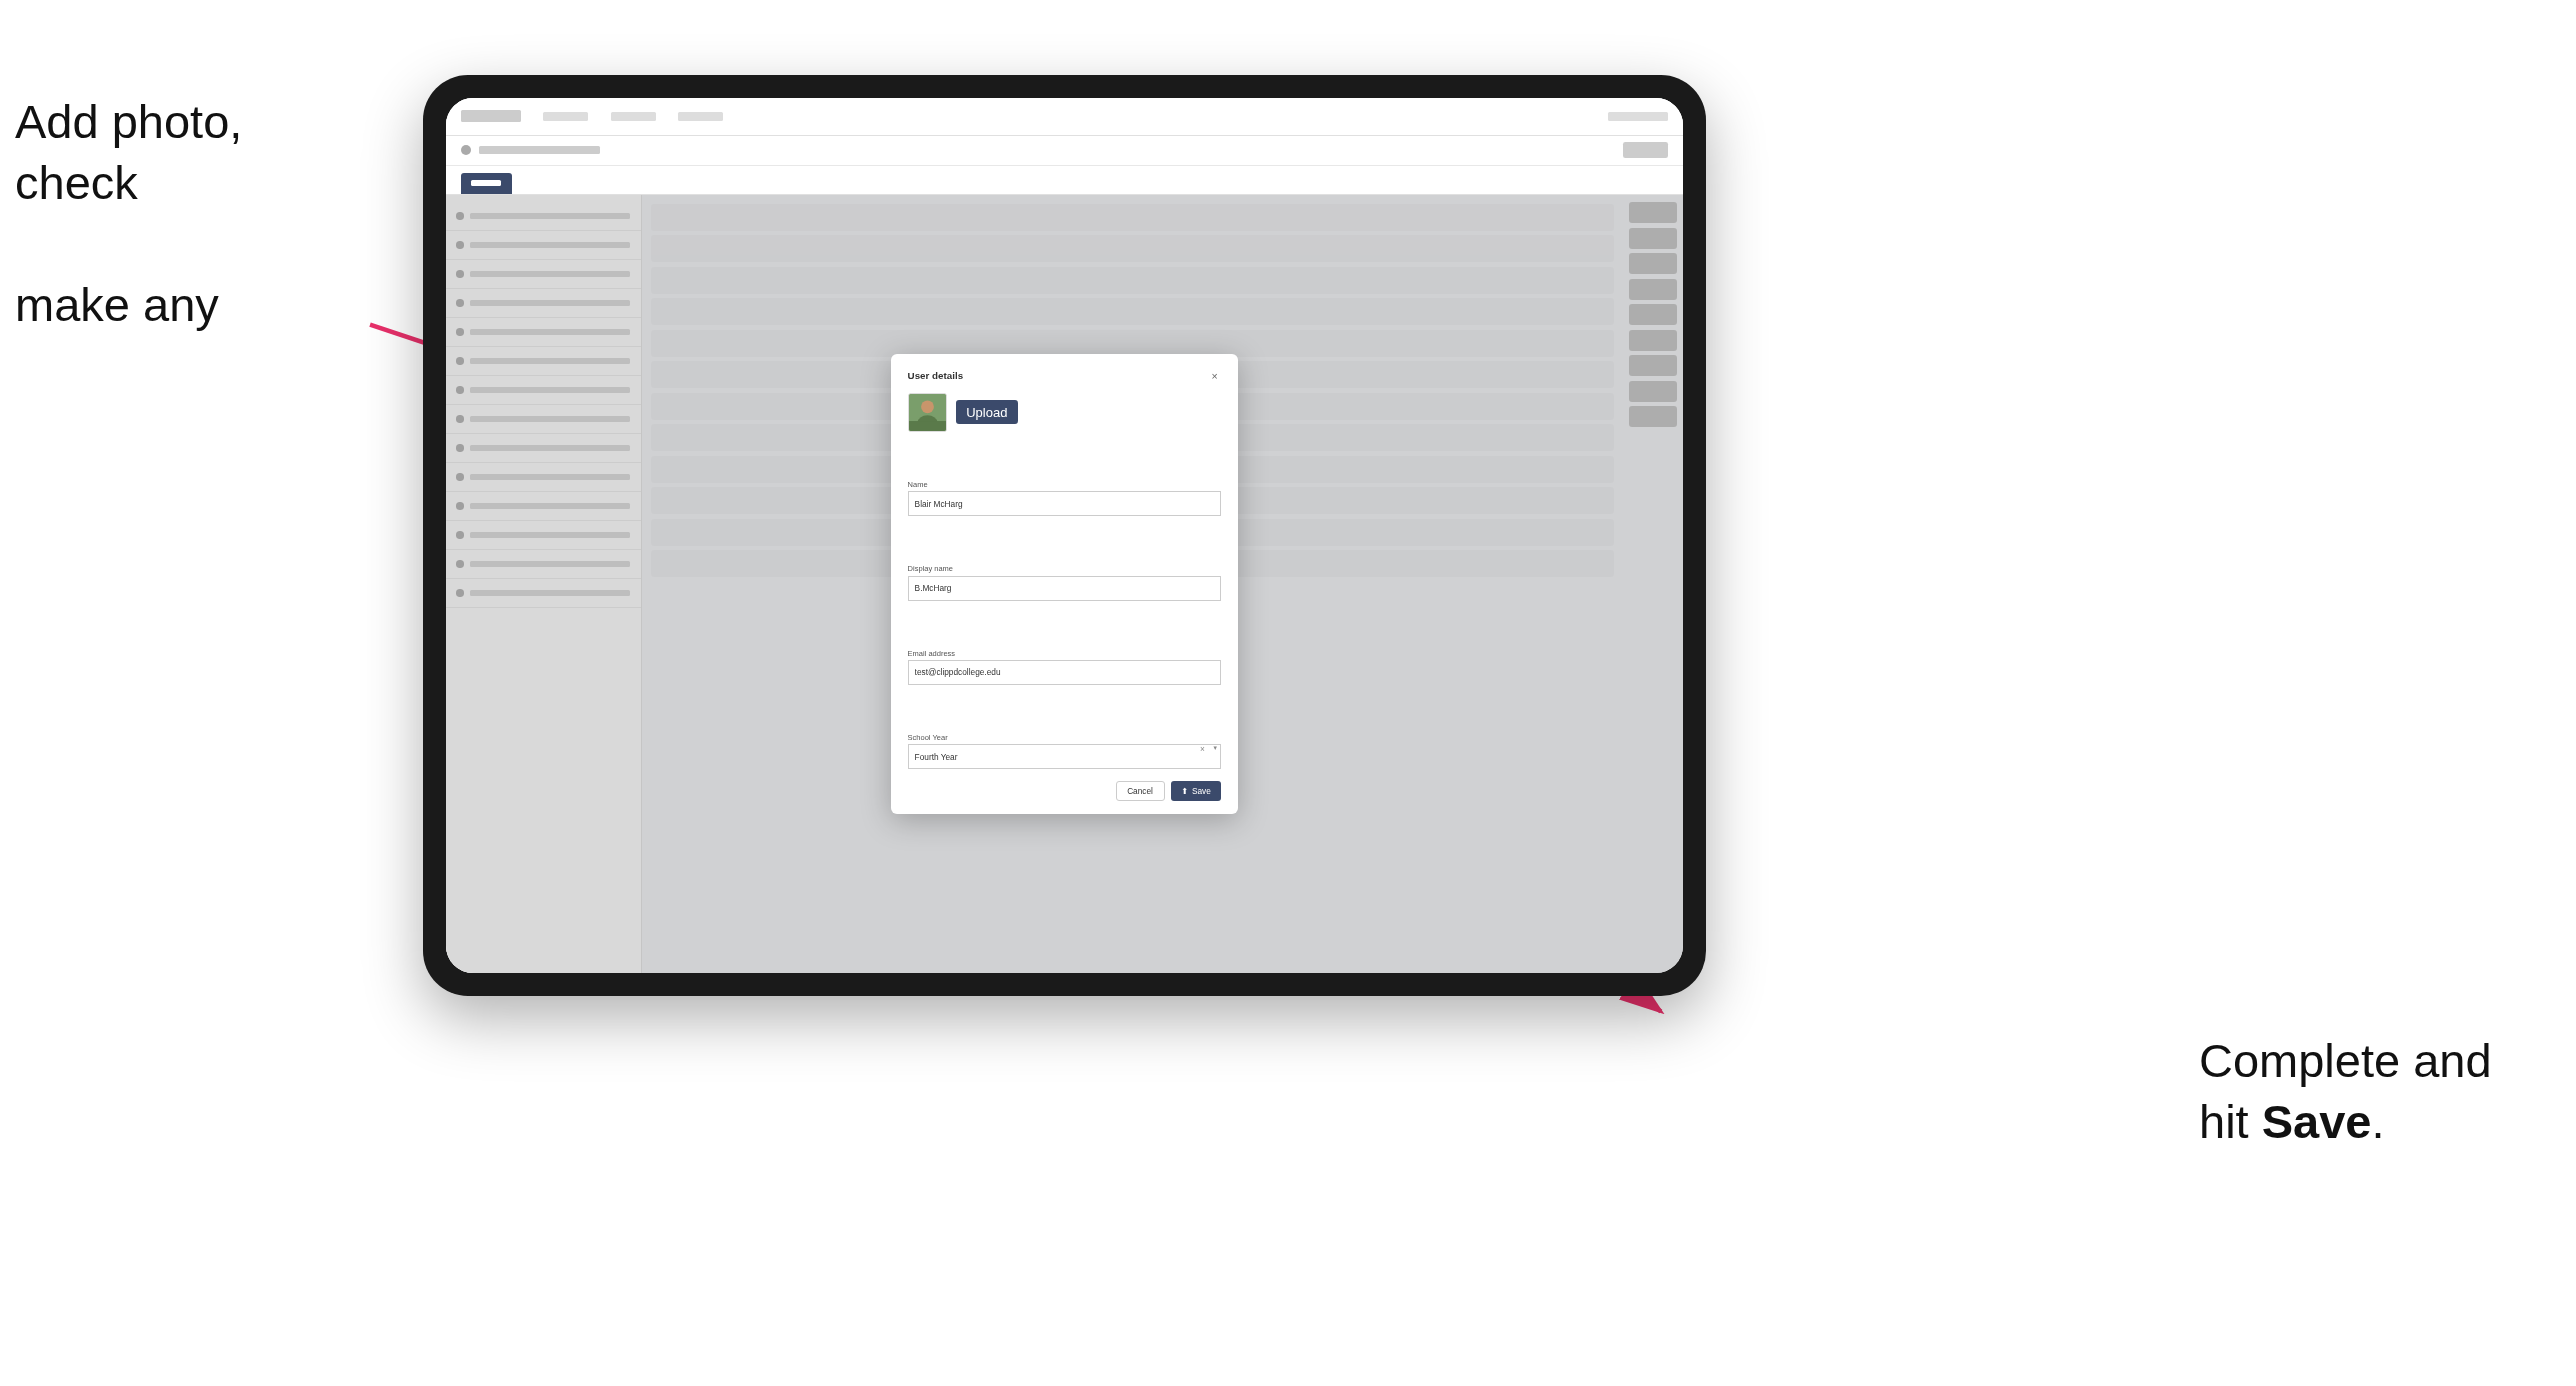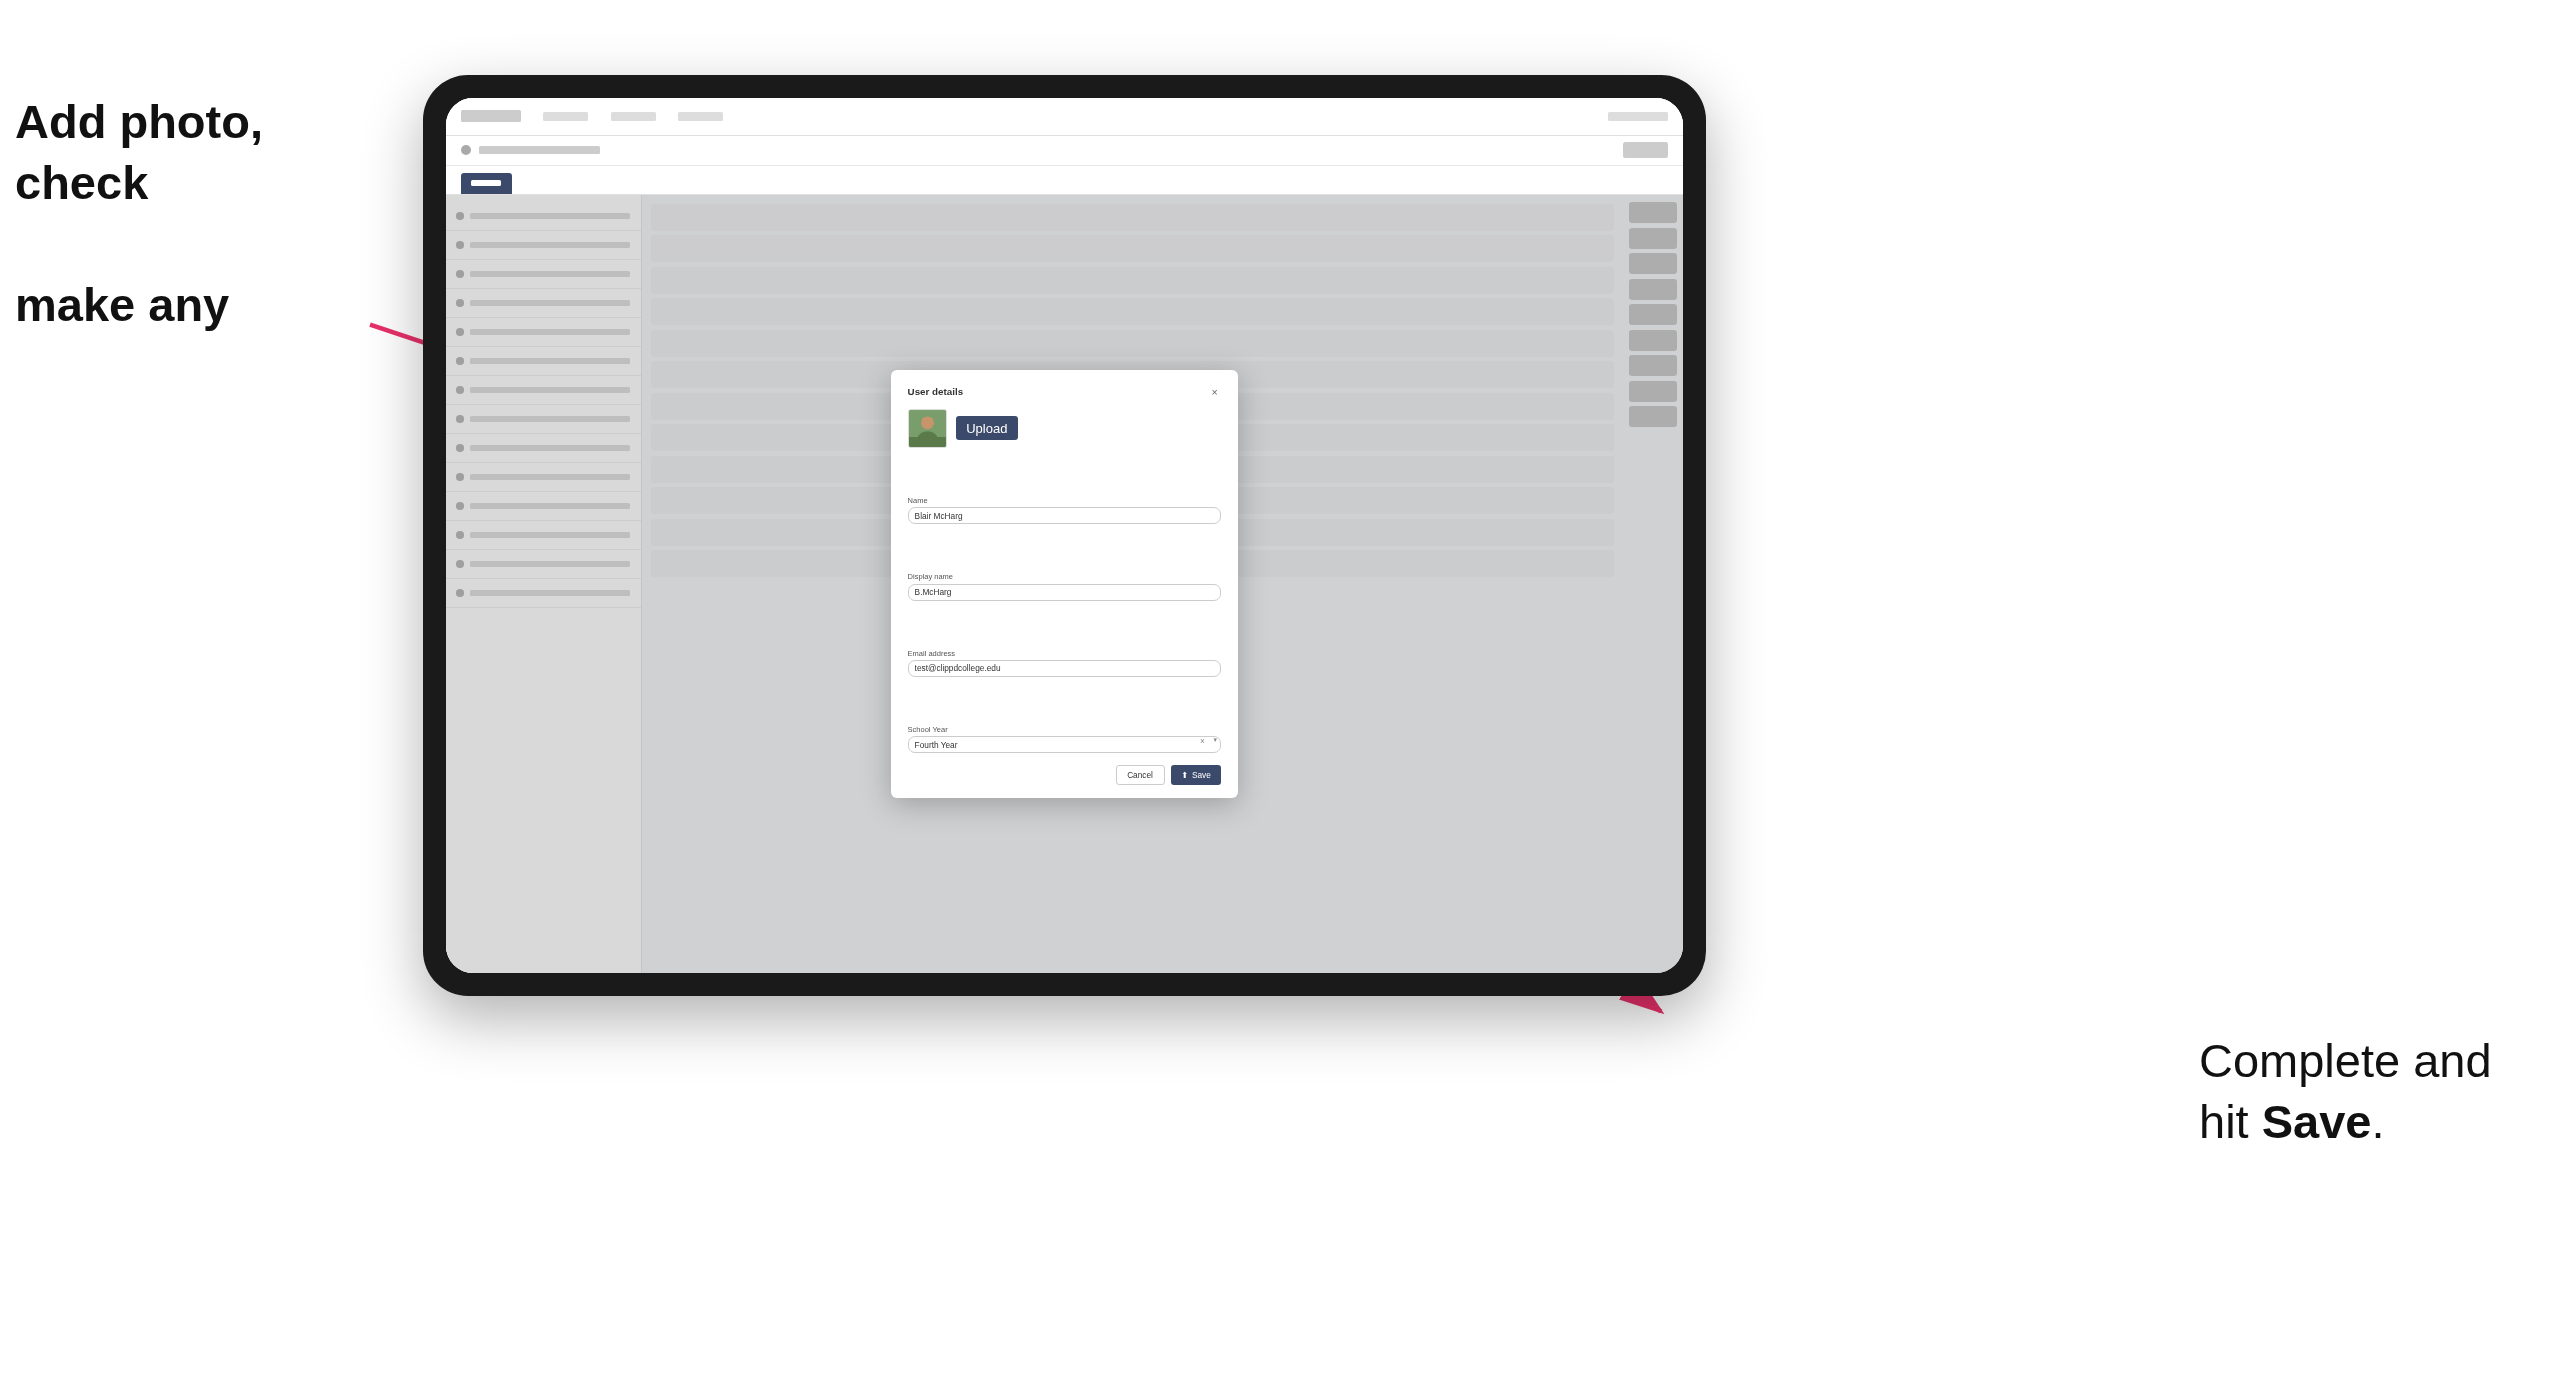--- a/index.html
+++ b/index.html
@@ -11,21 +11,21 @@
       position: relative;
       overflow: hidden;
     }
 
     
     .annotation-left {
       position: absolute;
       top: 91px;
       left: 15px;
       font-size: 47px;
-      font-weight: 700;
+      font-weight: 400;
       line-height: 1.3;
       color: #111;
       width: 317px;
     }
     .annotation-right {
       position: absolute;
       bottom: 234px;
       right: 45px;
       font-size: 47px;
       font-weight: 400;
@@ -297,23 +297,23 @@
       margin-bottom: 7.5px;
       margin-top: 48px;
     }
     .field-label {
       font-size: 7.5px;
       color: #555;
       margin-bottom: 2.3px;
     }
     .field-input {
       width: 100%;
-      height: 17px;
+      height: 25px;
       border: 0.8px solid #ccc;
-      border-radius: 7px;
+      border-radius: 0;
       padding: 0 6px;
       font-size: 8.3px;
       color: #333;
       background: #fff;
       outline: none;
     }
 
     
     .select-wrapper {
       position: relative;

